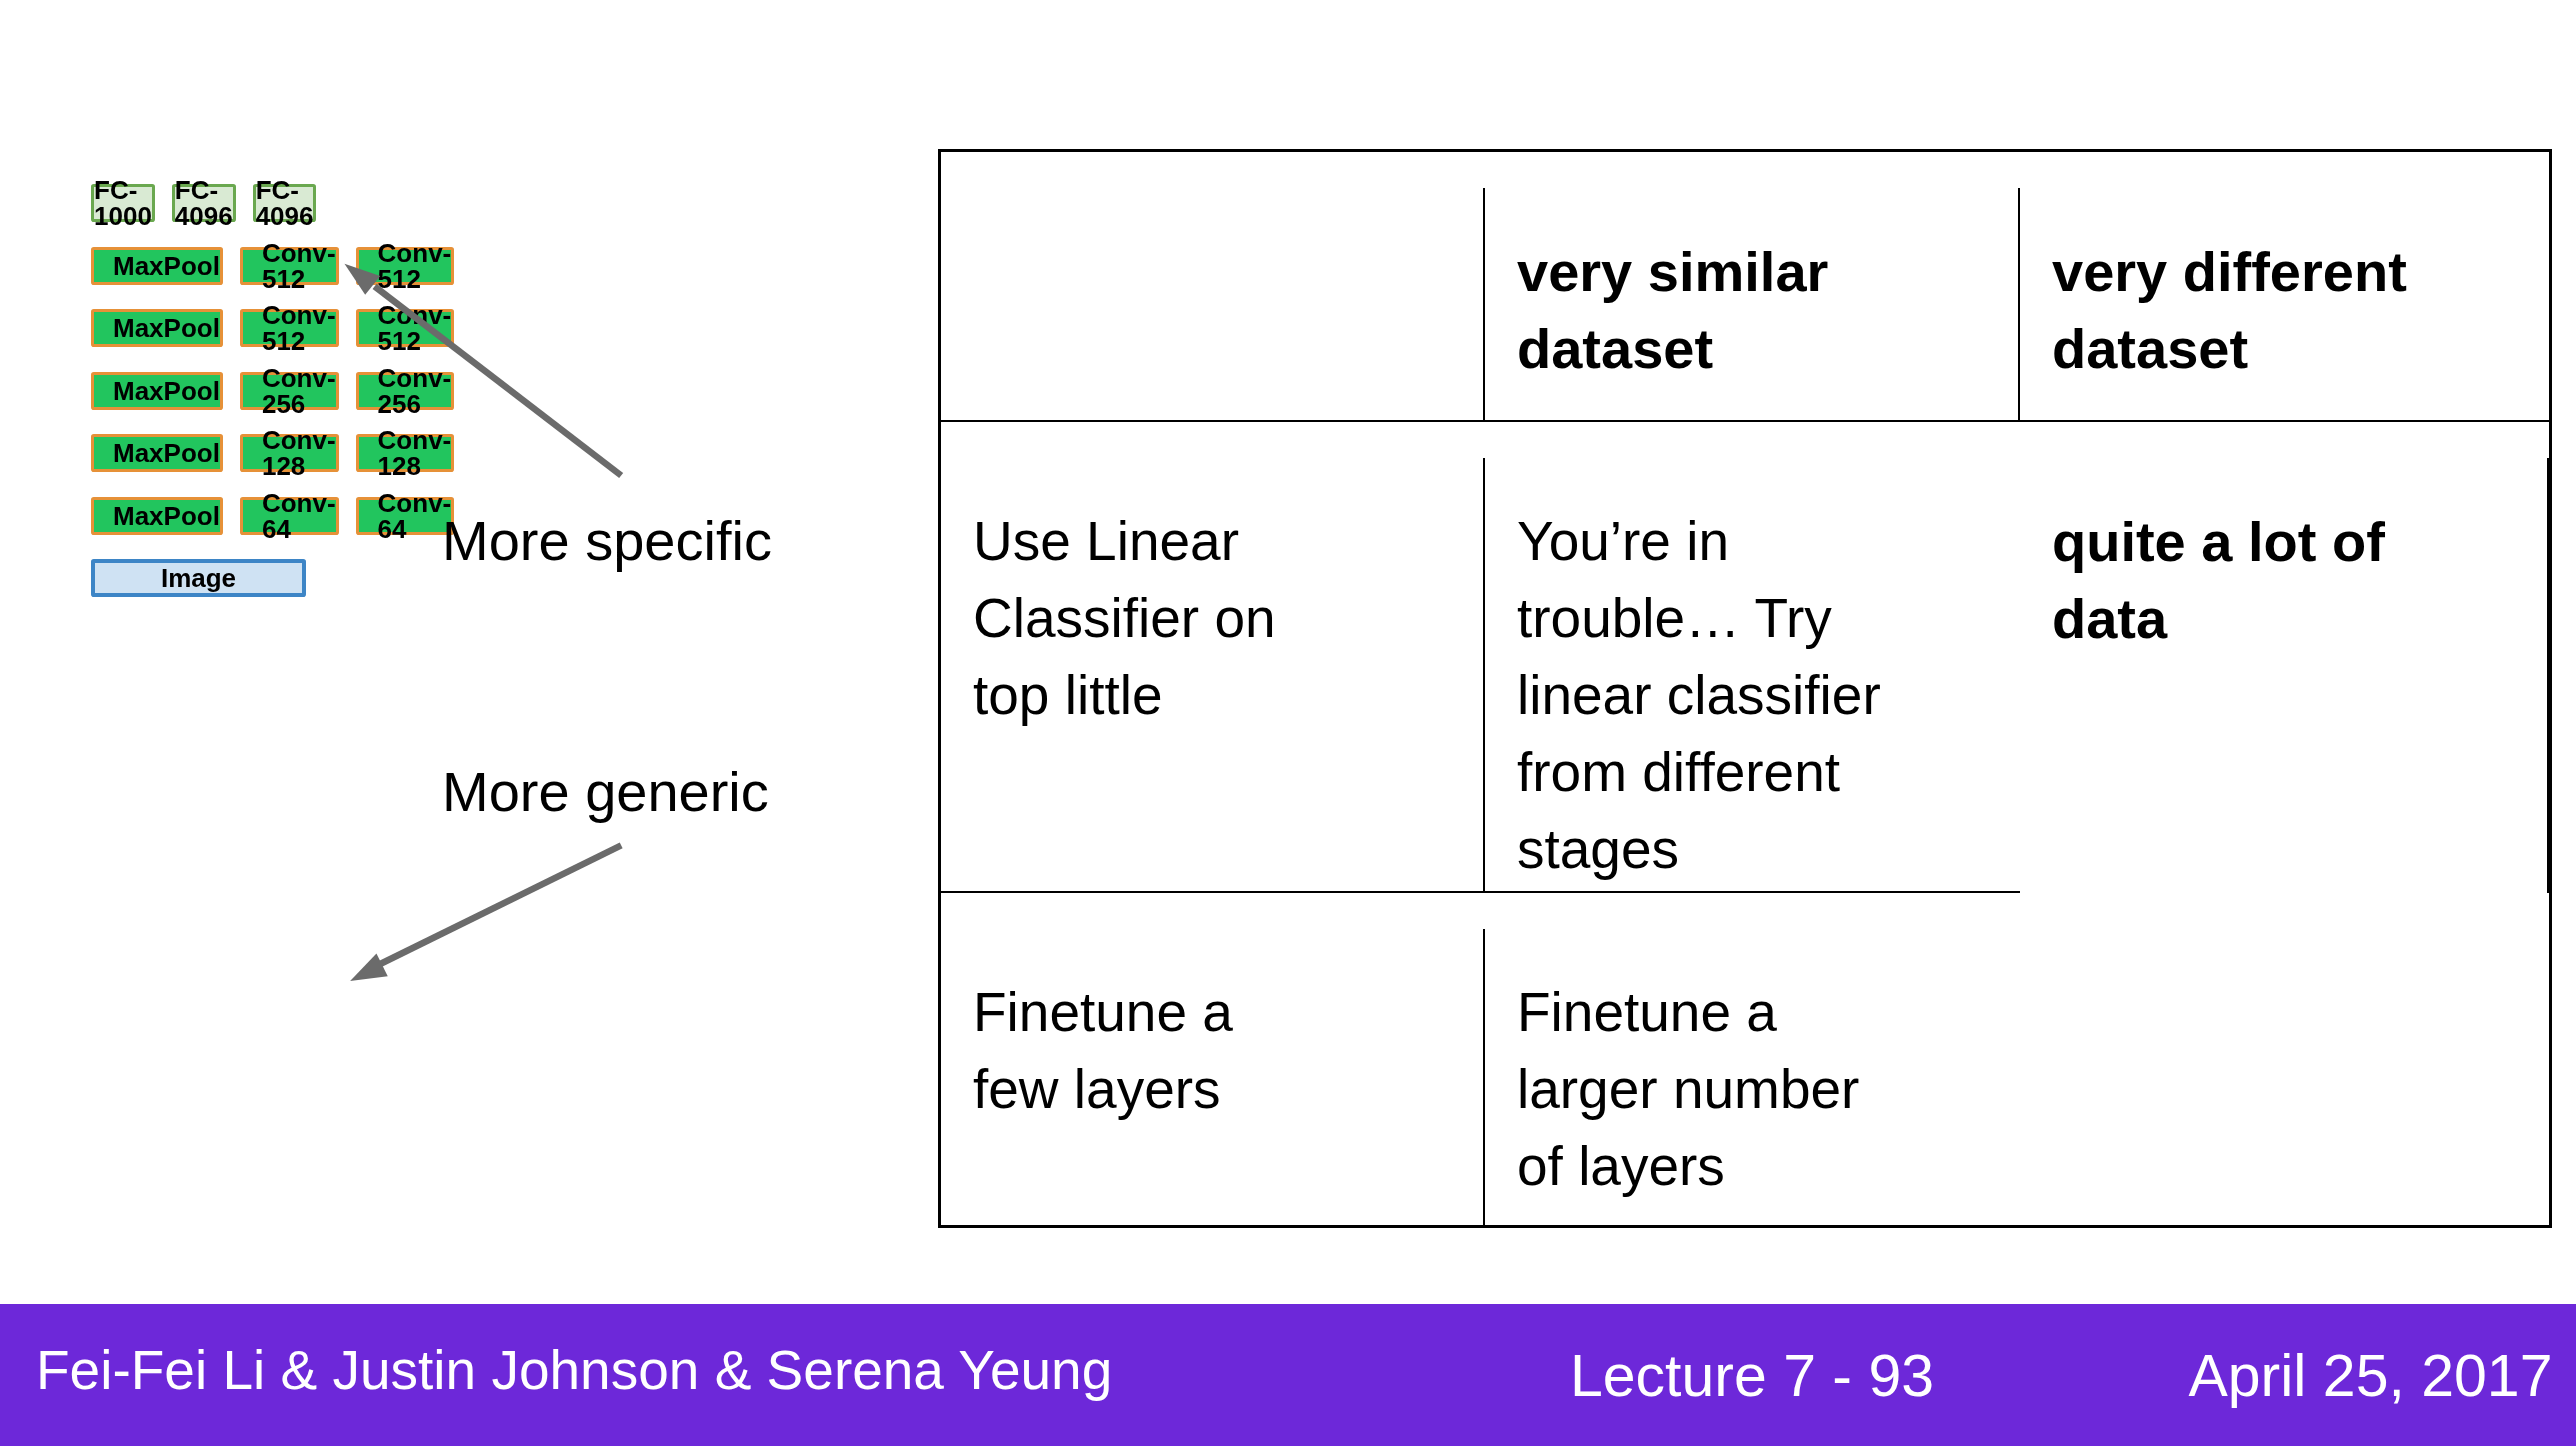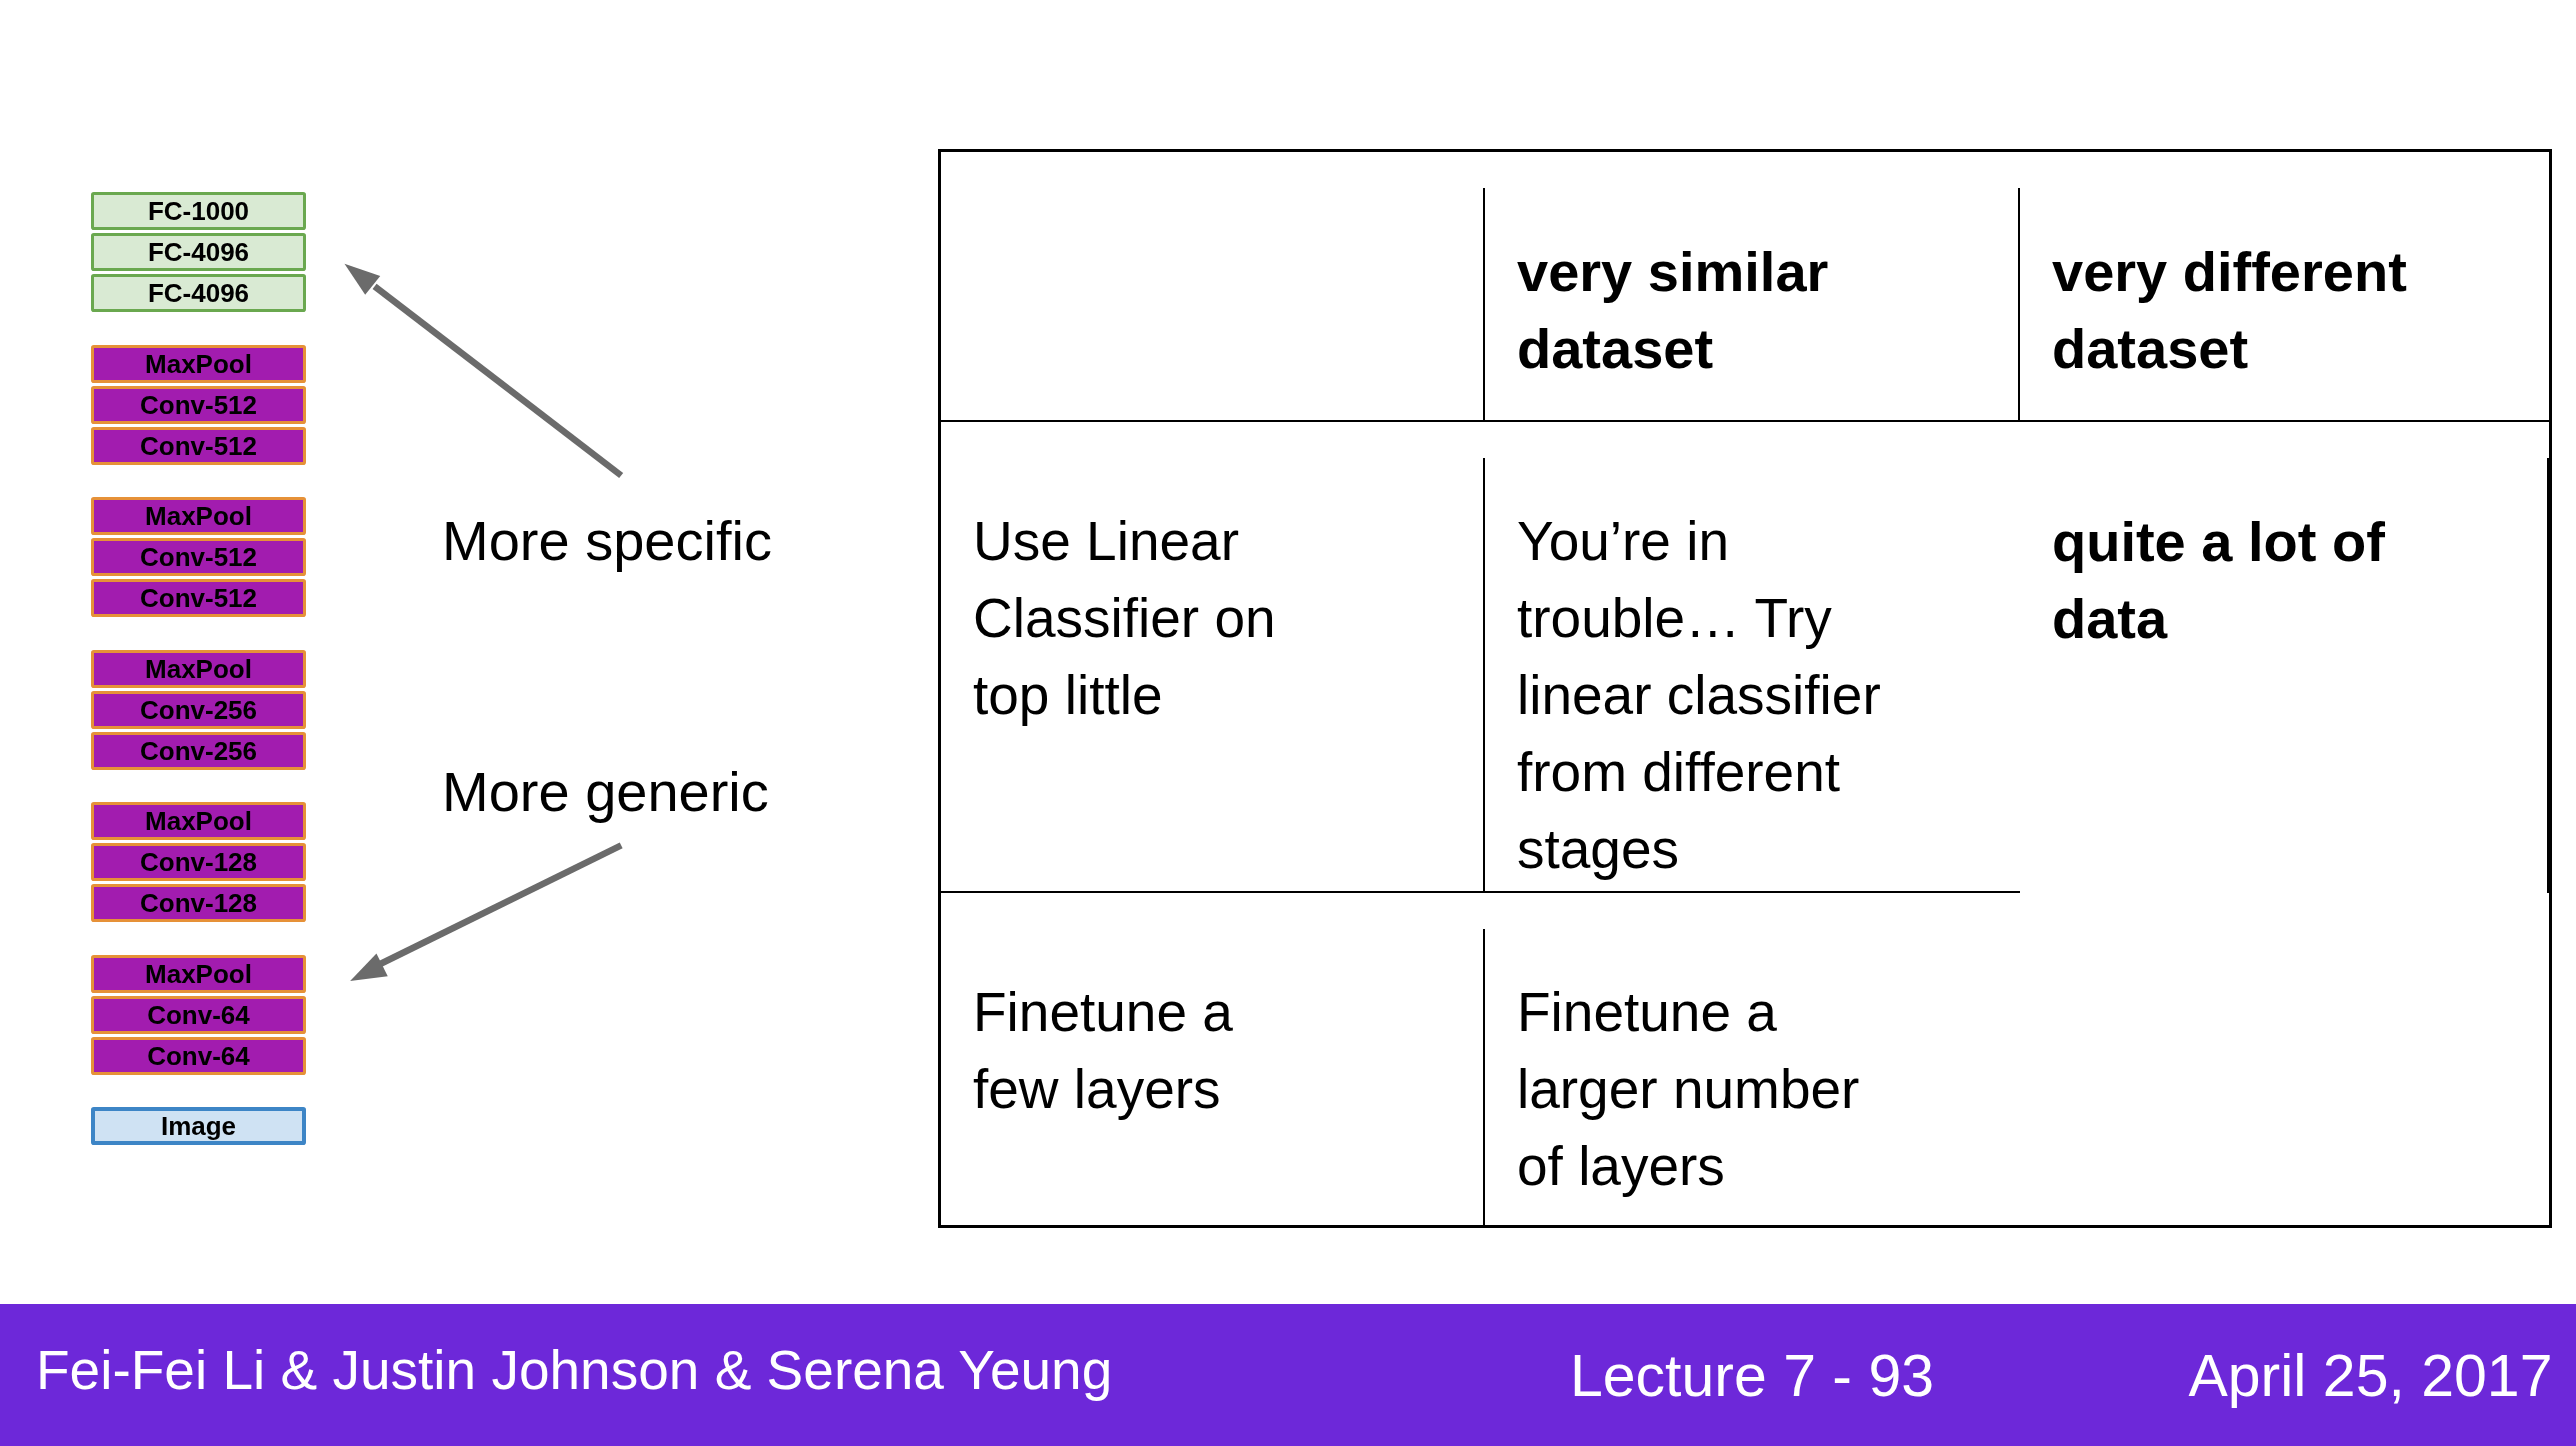--- a/index.html
+++ b/index.html
@@ -7,28 +7,28 @@
     width:2576px;height:1447px;background:#ffffff;overflow:hidden;
     font-family:"Liberation Sans","DejaVu Sans",sans-serif;color:#000;
   }
   #slide{position:relative;width:2576px;height:1447px;background:#fff;}
 
   
   #layer-stack{
     position:absolute;left:91px;top:184px;width:215px;
     display:flex;flex-direction:column;gap:24.5px;
   }
-  .layer-group{display:flex;flex-direction:column;gap:3px;margin-top:8px;}
+  .layer-group{display:flex;flex-direction:row;gap:17px;}
   .layer-box{
     box-sizing:border-box;height:38px;width:215px;border-radius:2.8px;
     display:flex;align-items:center;justify-content:center;
     font-weight:bold;font-size:26px;line-height:1;
   }
   .layer-box.green {border:3.8px solid #6aa84f;background:#d9ead3;}
-  .layer-box.orange{border:3.8px solid #e69138;background:#a21caf;}
+  .layer-box.orange{border:3.8px solid #e69138;background:#22c55e;padding-left:19px;}
   .layer-box.blue  {border:4.7px solid #3d85c6;background:#cfe2f3;}
 
   
   .annot{
     position:absolute;font-size:56px;line-height:66px;white-space:nowrap;
   }
   #more-specific{left:442px;top:508px;}
   #more-generic {left:442px;top:759px;}
   #arrow-layer{position:absolute;left:0;top:0;width:2576px;height:1447px;pointer-events:none;}
 

